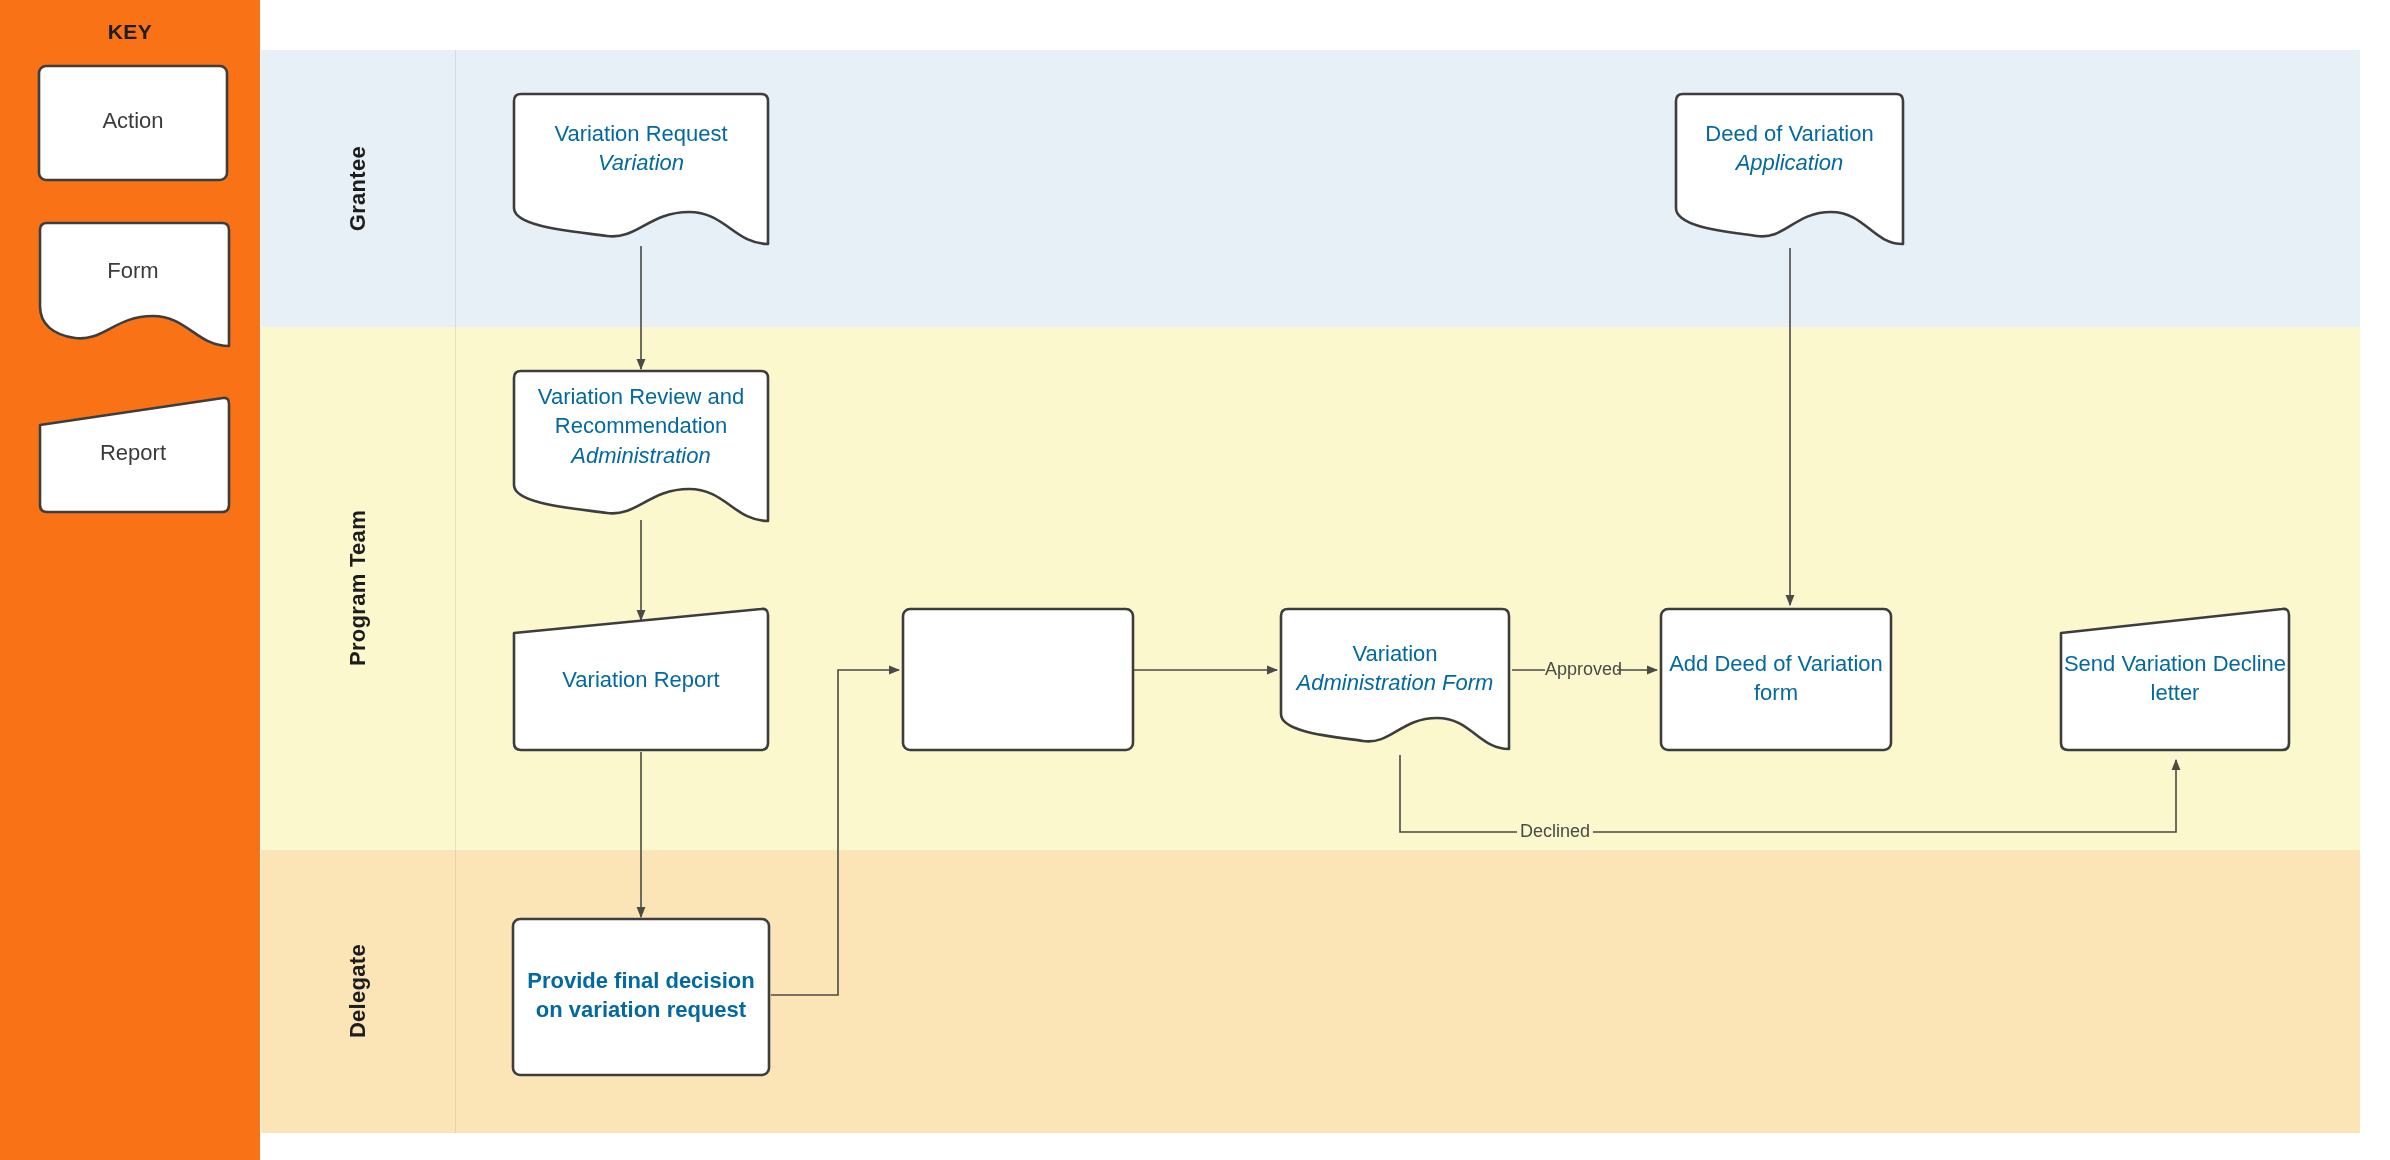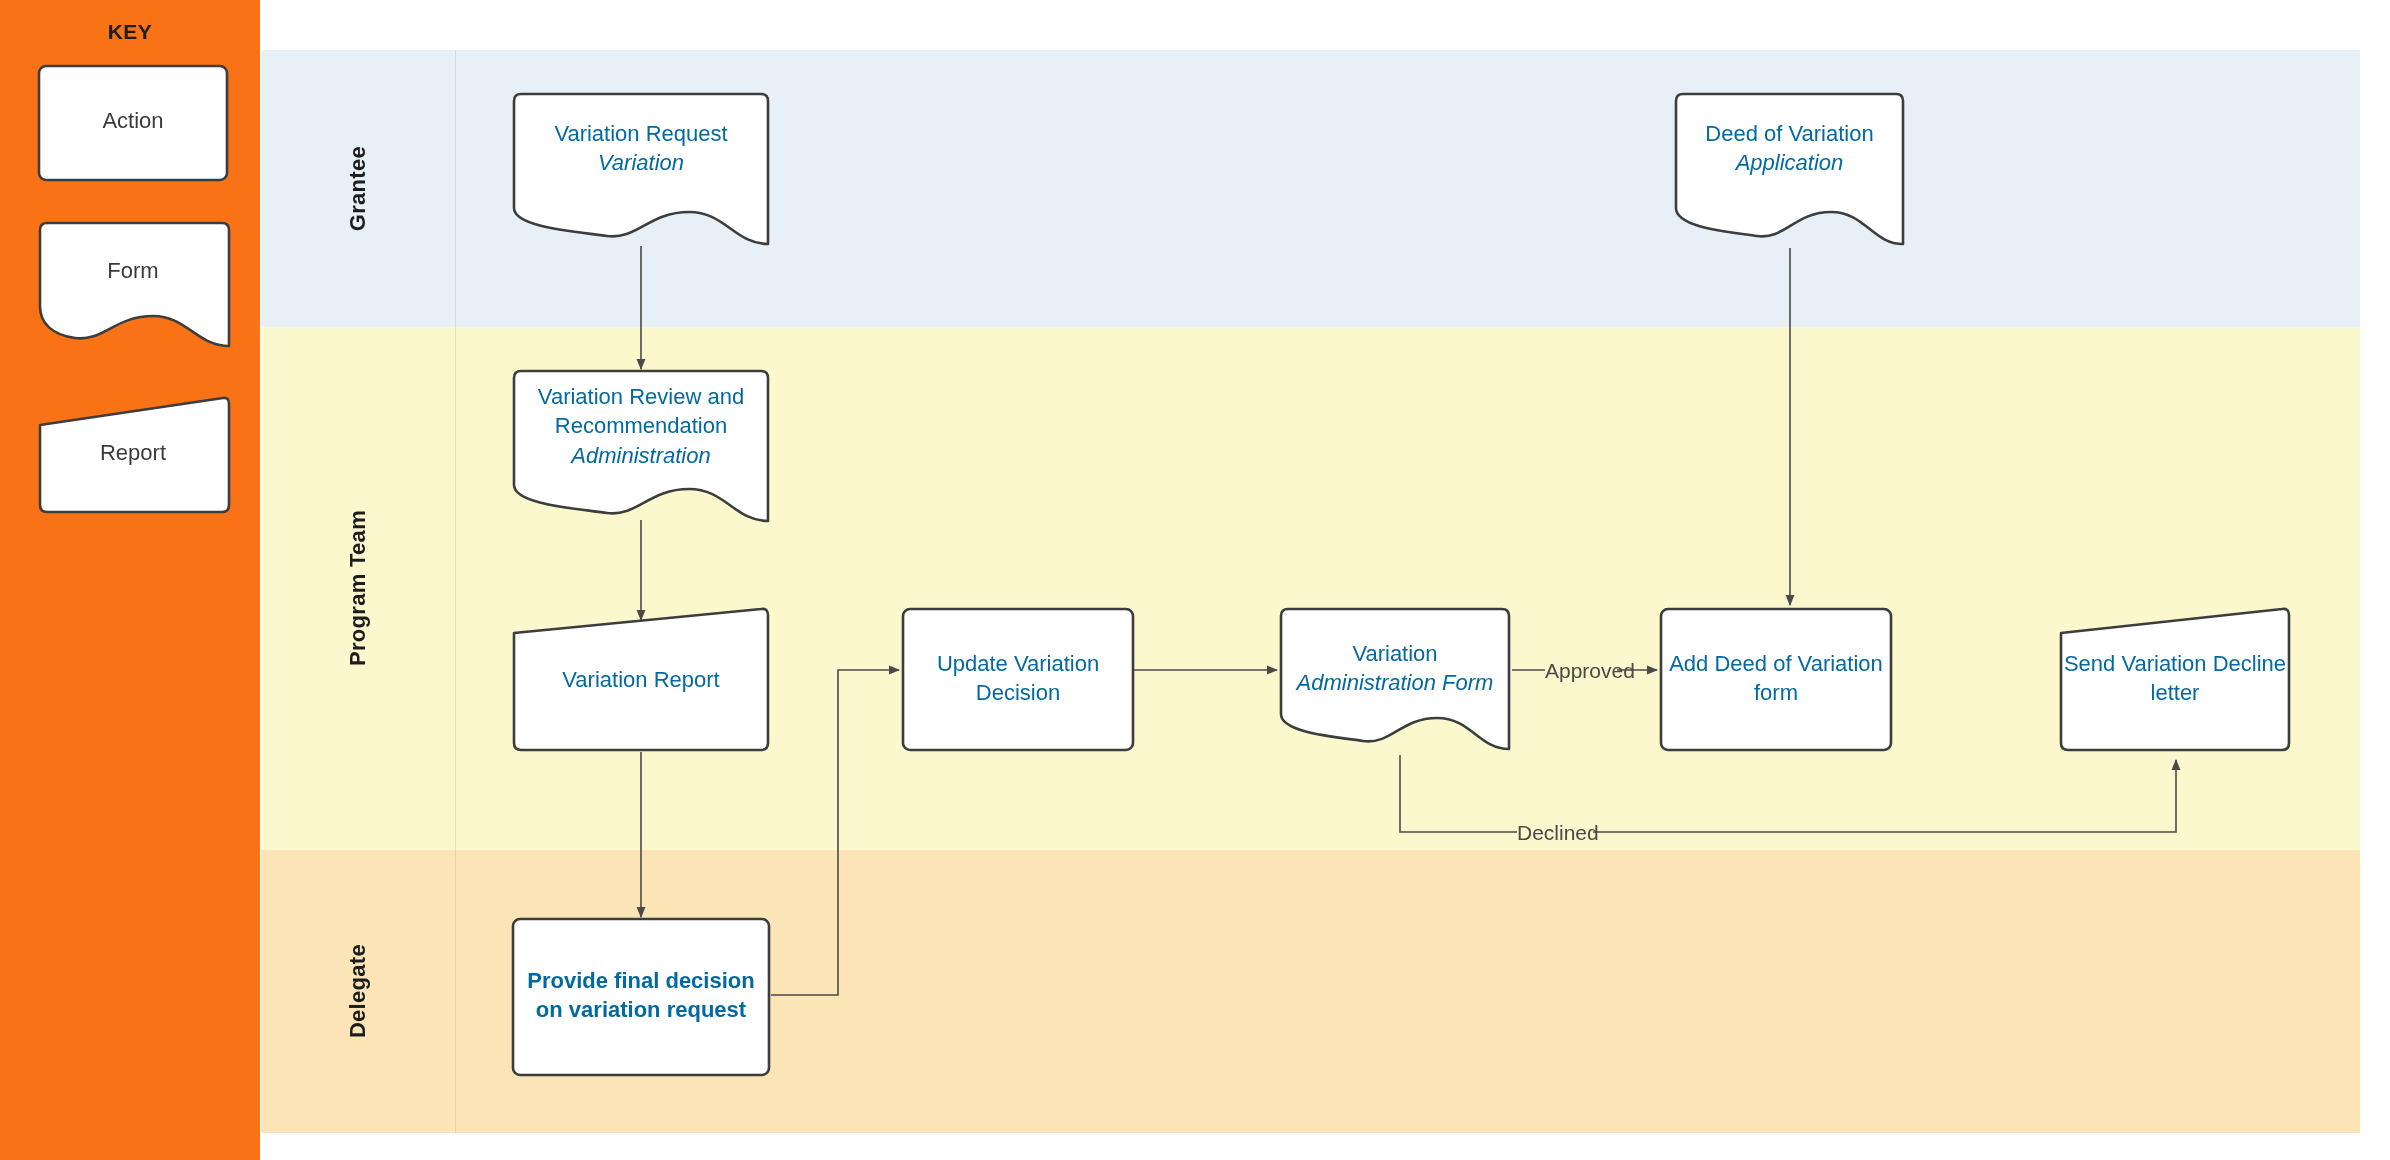--- a/index.html
+++ b/index.html
@@ -44,21 +44,21 @@
   
   .node{position:absolute;}
   .node .shape{position:absolute;left:0;top:0;width:100%;height:100%;}
   .node .txt{
     position:absolute;left:0;width:100%;
     text-align:center;line-height:1.33;font-size:22px;color:#0369a1;
     pointer-events:none;
   }
   .node .txt .sub{display:block;font-style:italic;}
   .edge-label{
-    position:absolute;font-size:21px;color:#4a4a46;
+    position:absolute;font-size:18px;color:#4a4a46;
     background:transparent;white-space:nowrap;text-align:center;
   }
 </style>
 </head>
 <body>
 
 <div id="canvas">
 
   <div id="key-panel">
     <div id="key-title">KEY</div>
@@ -186,23 +186,20 @@
     </svg>
     <div class="txt" style="top:58px;">
       <span>Variation Report</span>
     </div>
   </div>
 
   <div class="node" style="left:901px;top:607px;width:234px;height:145px;">
     <svg class="shape" viewBox="0 0 234 145" preserveAspectRatio="none">
       <rect x="2" y="2" width="230" height="141" rx="7" ry="7" fill="#ffffff" stroke="#3d3d3d" stroke-width="2.6"></rect>
     </svg>
-    <div class="txt" style="top:42px;">
-      <span>Update Variation Decision</span>
-    </div>
   </div>
 
   <div class="node" style="left:1278px;top:607px;width:234px;height:148px;">
     <svg class="shape" viewBox="0 0 234 148" preserveAspectRatio="none">
       <path d="M3,9 Q3,2 10,2 L224,2 Q231,2 231,9 L231,142
                C201,142 193,111 159,111 C123,111 113,138 85,134
                C59,130 3,126 3,107 Z" fill="#ffffff" stroke="#3d3d3d" stroke-width="2.6" stroke-linejoin="round"></path>
     </svg>
     <div class="txt" style="top:32px;">
       <span>Variation</span>

